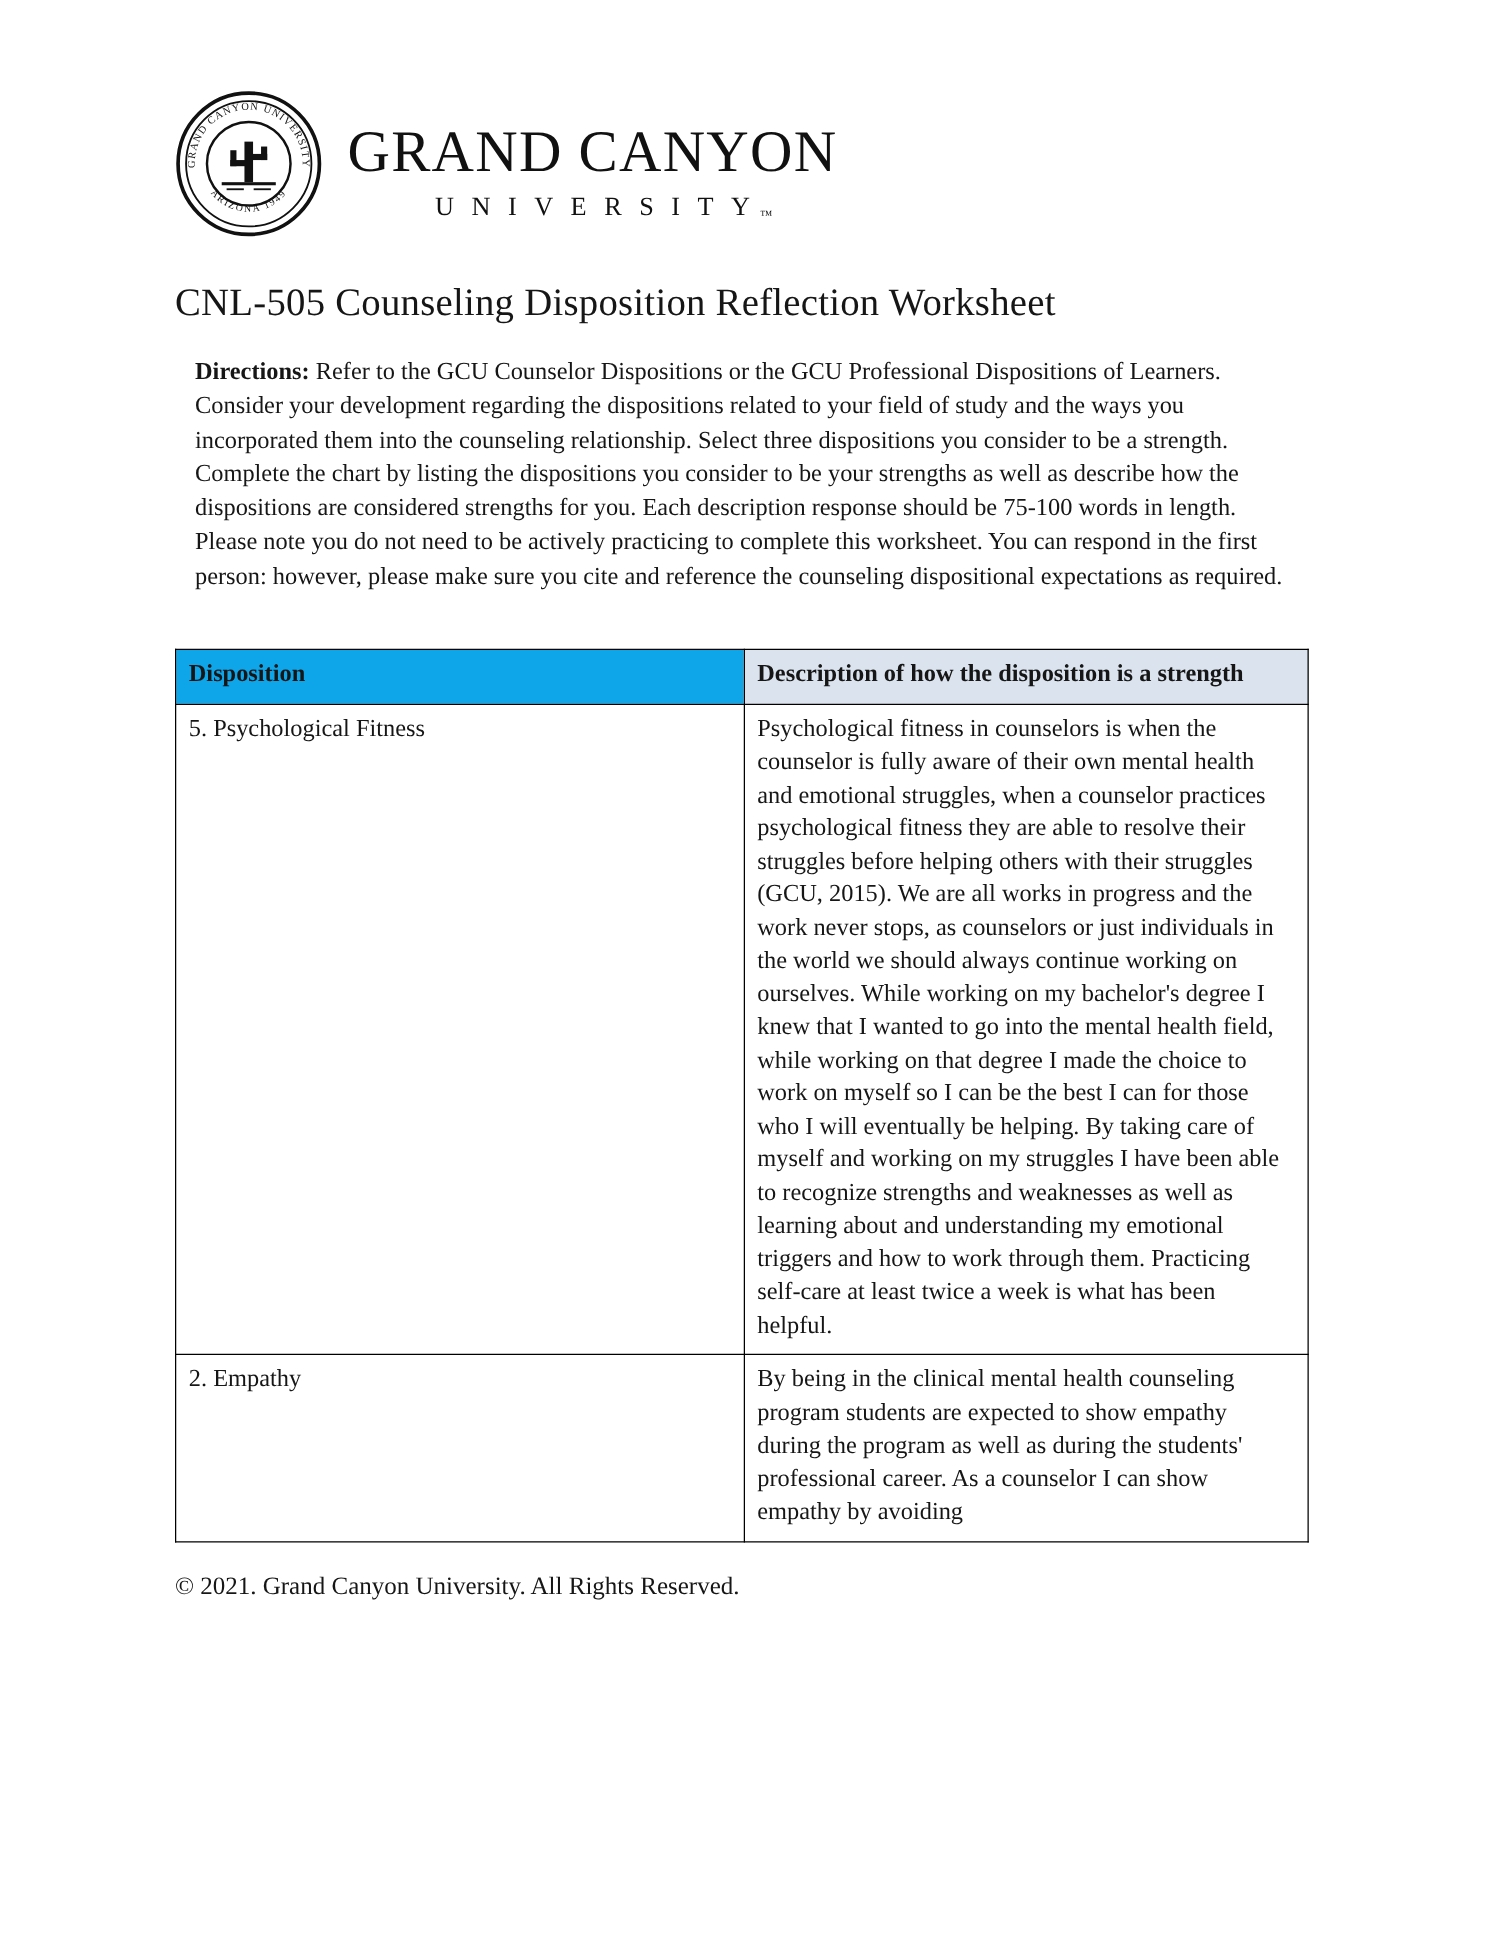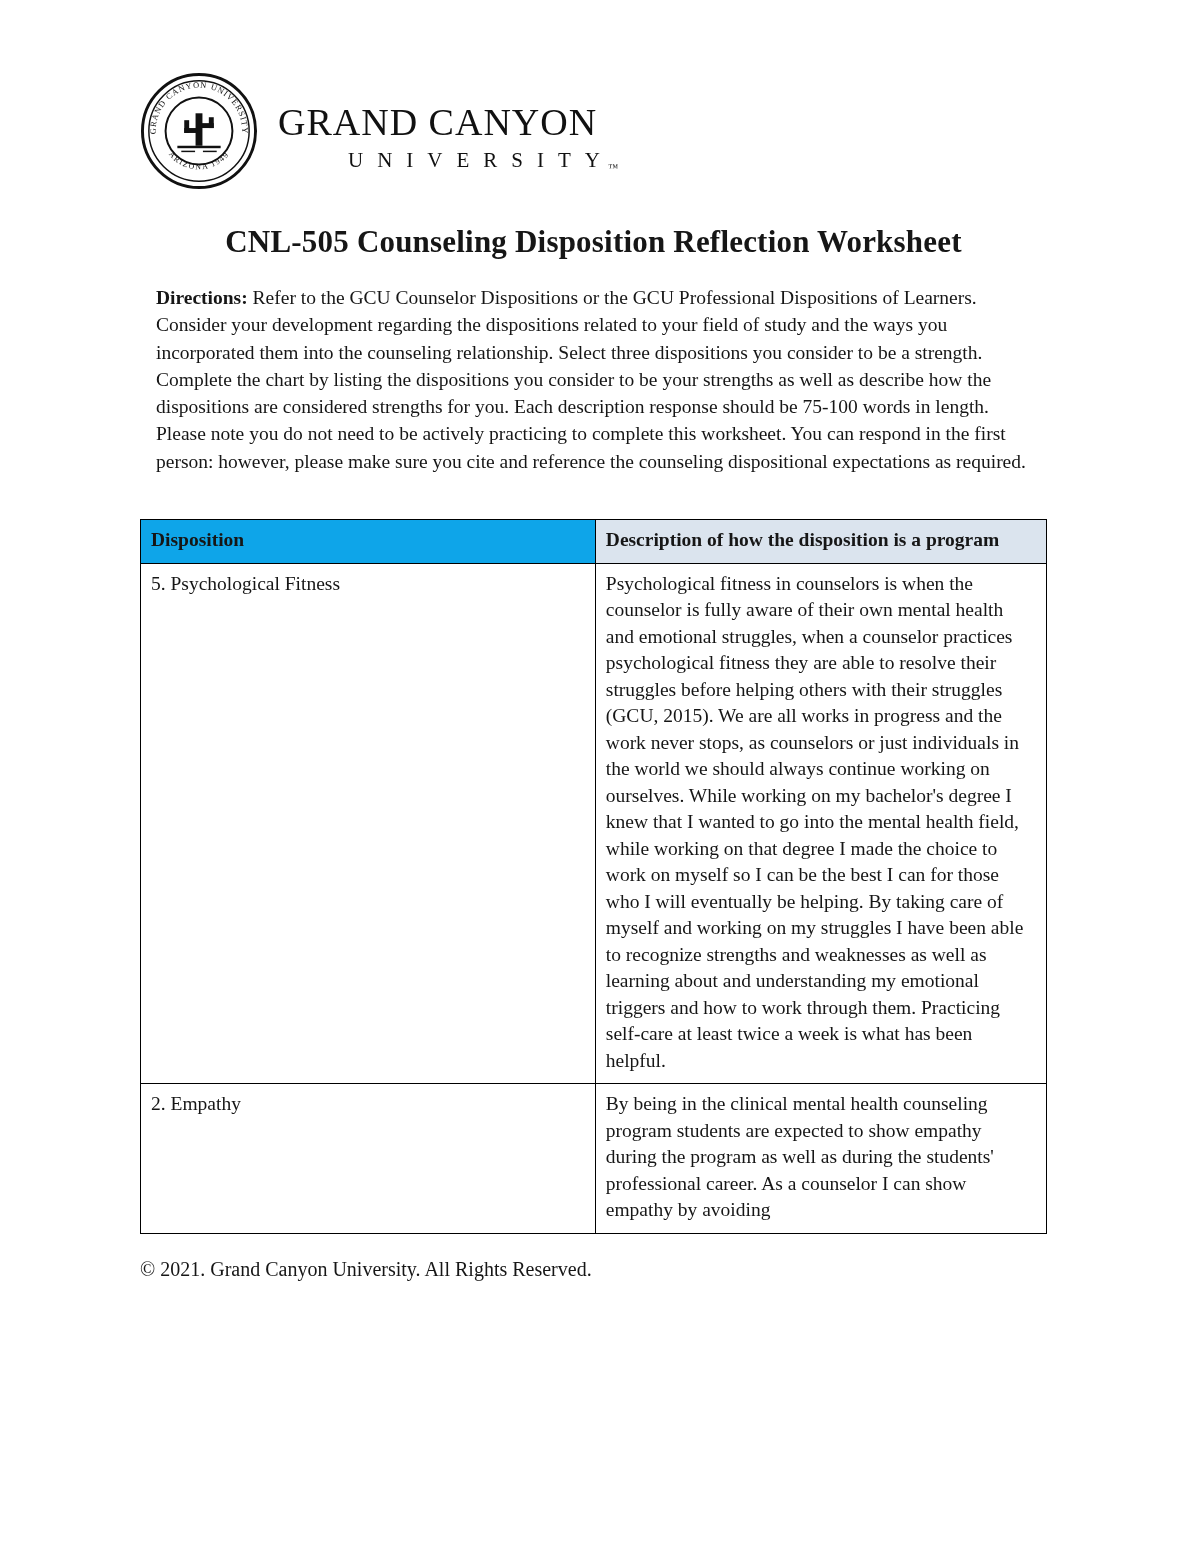--- a/index.html
+++ b/index.html
@@ -30,21 +30,21 @@
     width: 118px;
     height: 118px;
     flex: 0 0 auto;
   }
   .brand {
     display: flex;
     flex-direction: column;
     padding-top: 14px;
   }
   .brand-name {
-    font-size: 38px;
+    font-size: 47px;
     line-height: 1;
     letter-spacing: 1px;
     color: #111111;
     white-space: nowrap;
     font-family: Liberation Serif, serif;
   }
   .brand-sub-row {
     display: flex;
     align-items: flex-end;
     margin-top: 7px;
@@ -58,22 +58,21 @@
   }
   .brand-tm {
     font-size: 10px;
     margin-left: -6px;
     margin-top: -2px;
   }
 
   
   .doc-title {
     font-size: 31px;
-    font-weight: bold;
-    text-align: center;
+    font-weight: normal;
     margin: 0 0 24px 0;
     letter-spacing: 0.2px;
   }
   .directions {
     font-size: 19.5px;
     line-height: 1.4;
     margin: 16px;
   }
   .directions b {
     font-weight: bold;
@@ -154,21 +153,21 @@
   <p class="directions"><b>Directions:</b> <span>Refer to the GCU Counselor Dispositions or the GCU Professional Dispositions of Learners. Consider your development regarding the dispositions related to your field of study and the ways you incorporated them into the counseling relationship. Select three dispositions you consider to be a strength. Complete the chart by listing the dispositions you consider to be your strengths as well as describe how the dispositions are considered strengths for you. Each description response should be 75-100 words in length. Please note you do not need to be actively practicing to complete this worksheet. You can respond in the first person: however, please make sure you cite and reference the counseling dispositional expectations as required.</span></p>
 
   <table class="disposition-table">
     <colgroup>
       <col class="col-disposition">
       <col class="col-description">
     </colgroup>
     <thead>
       <tr>
         <th style="background:#0ea5e9;">Disposition</th>
-        <th style="background:#dbe4ee;">Description of how the disposition is a program</th>
+        <th style="background:#dbe4ee;">Description of how the disposition is a strength</th>
       </tr>
     </thead>
     <tbody>
       <tr>
         <td>5. Psychological Fitness</td>
         <td>Psychological fitness in counselors is when the counselor is fully aware of their own mental health and emotional struggles, when a counselor practices psychological fitness they are able to resolve their struggles before helping others with their struggles (GCU, 2015). We are all works in progress and the work never stops, as counselors or just individuals in the world we should always continue working on ourselves. While working on my bachelor's degree I knew that I wanted to go into the mental health field, while working on that degree I made the choice to work on myself so I can be the best I can for those who I will eventually be helping. By taking care of myself and working on my struggles I have been able to recognize strengths and weaknesses as well as learning about and understanding my emotional triggers and how to work through them. Practicing self-care at least twice a week is what has been helpful.</td>
       </tr>
       <tr>
         <td>2. Empathy</td>
         <td>By being in the clinical mental health counseling program students are expected to show empathy during the program as well as during the students' professional career. As a counselor I can show empathy by avoiding</td>

